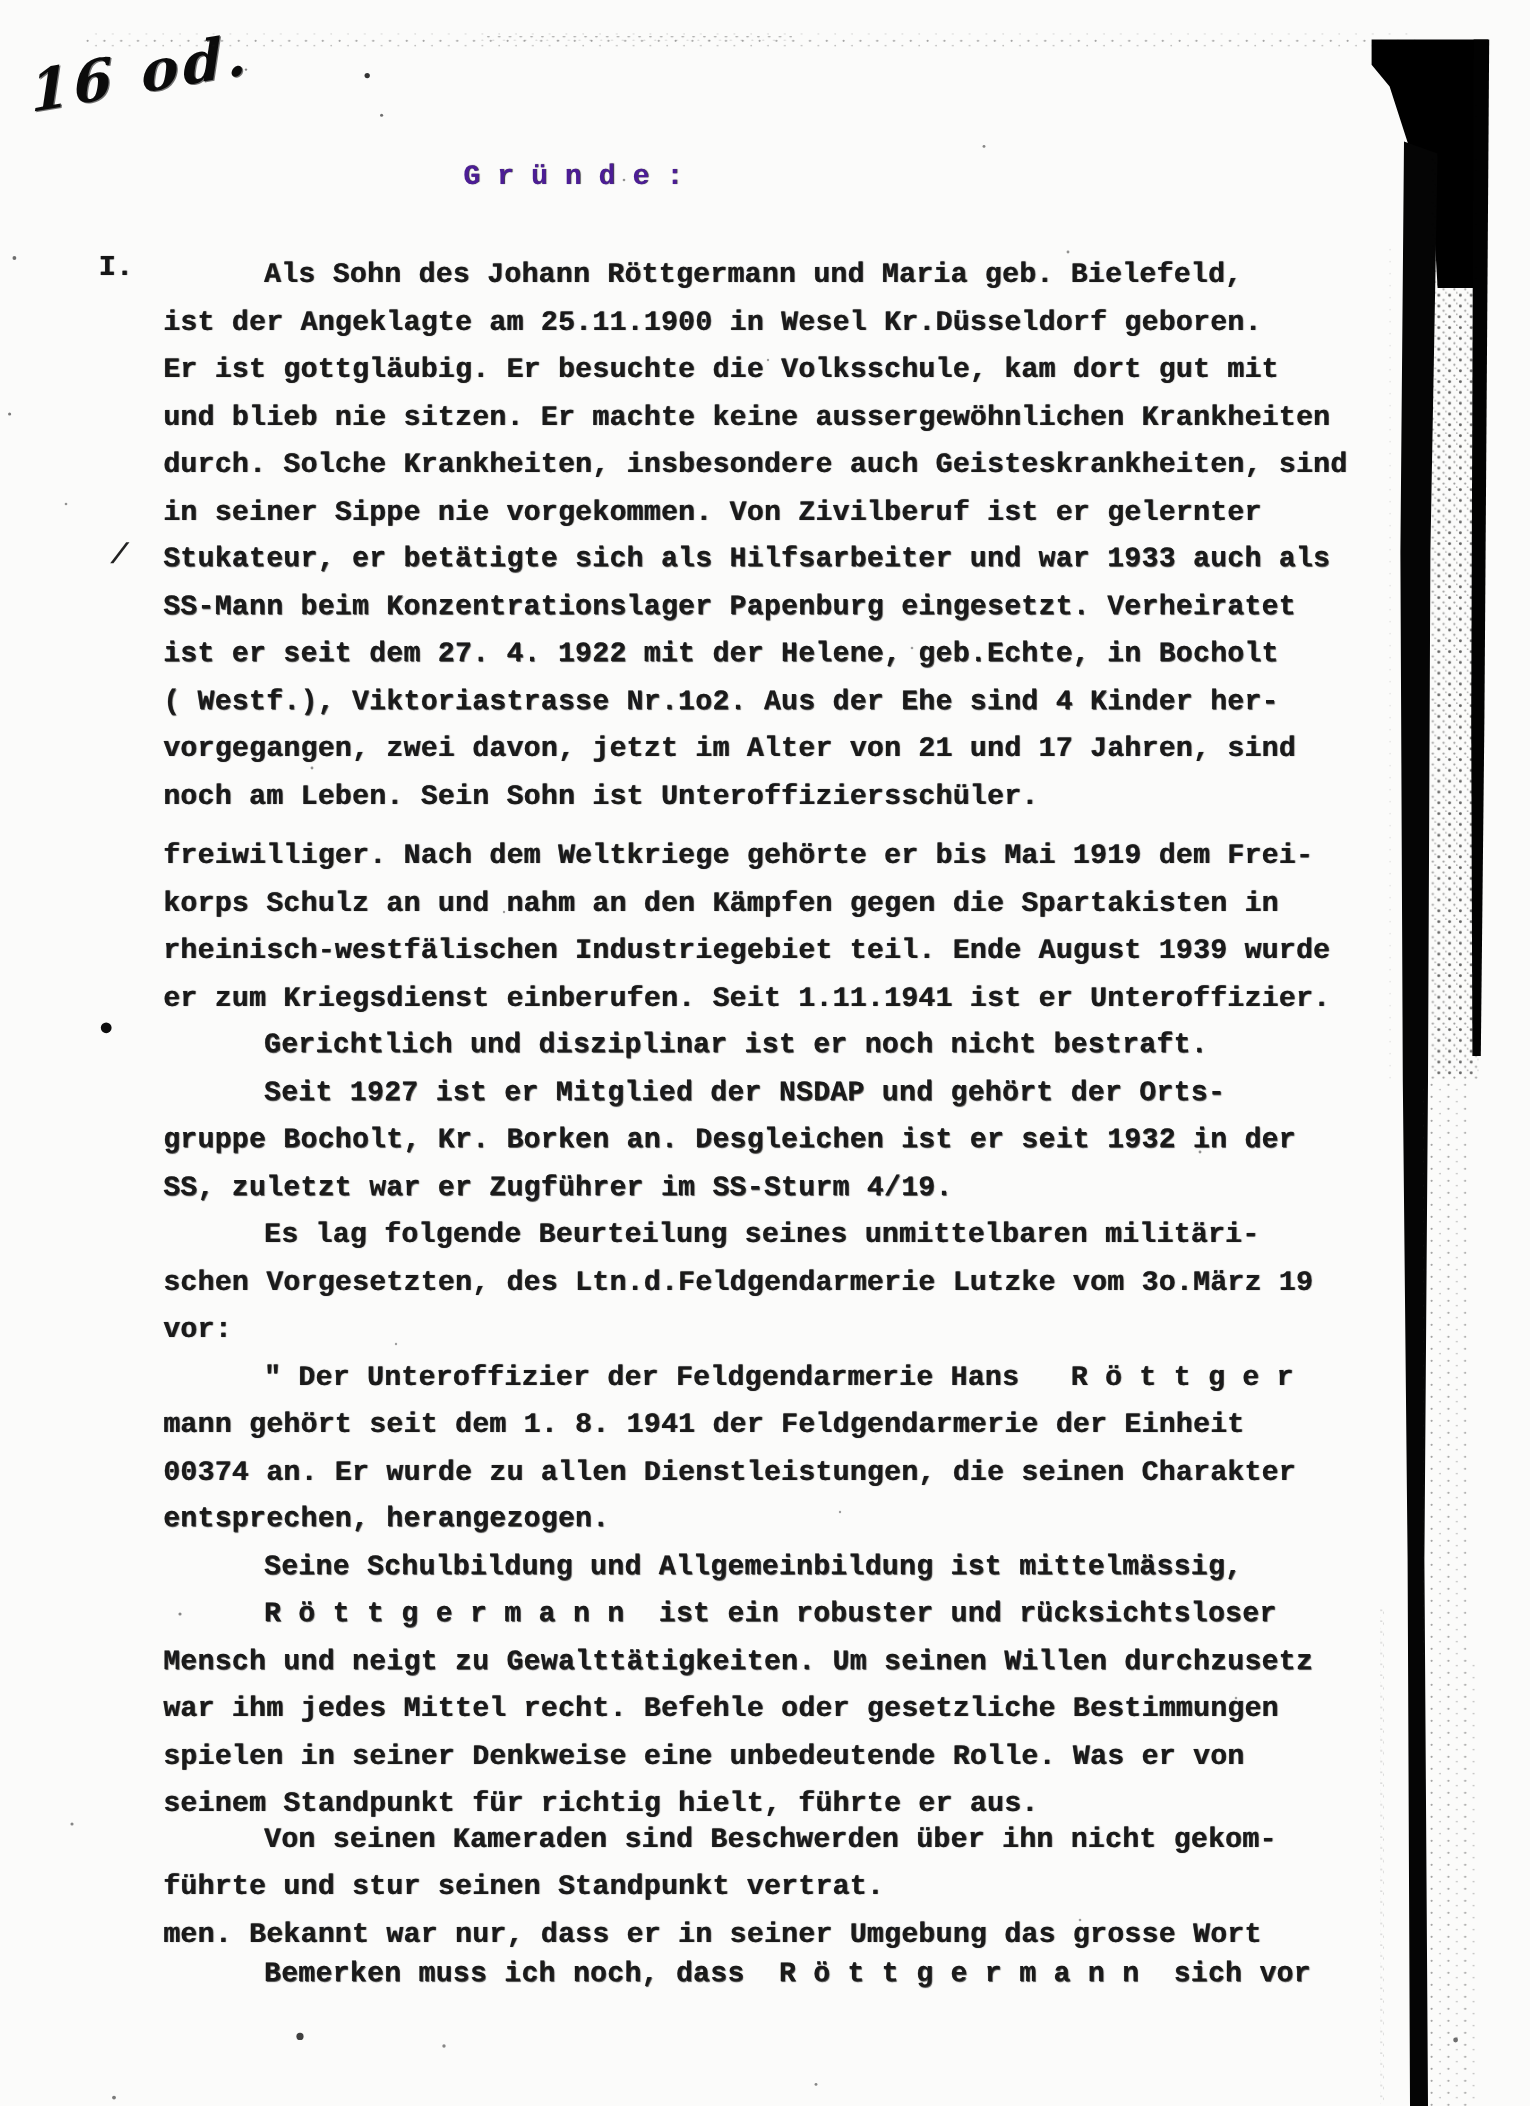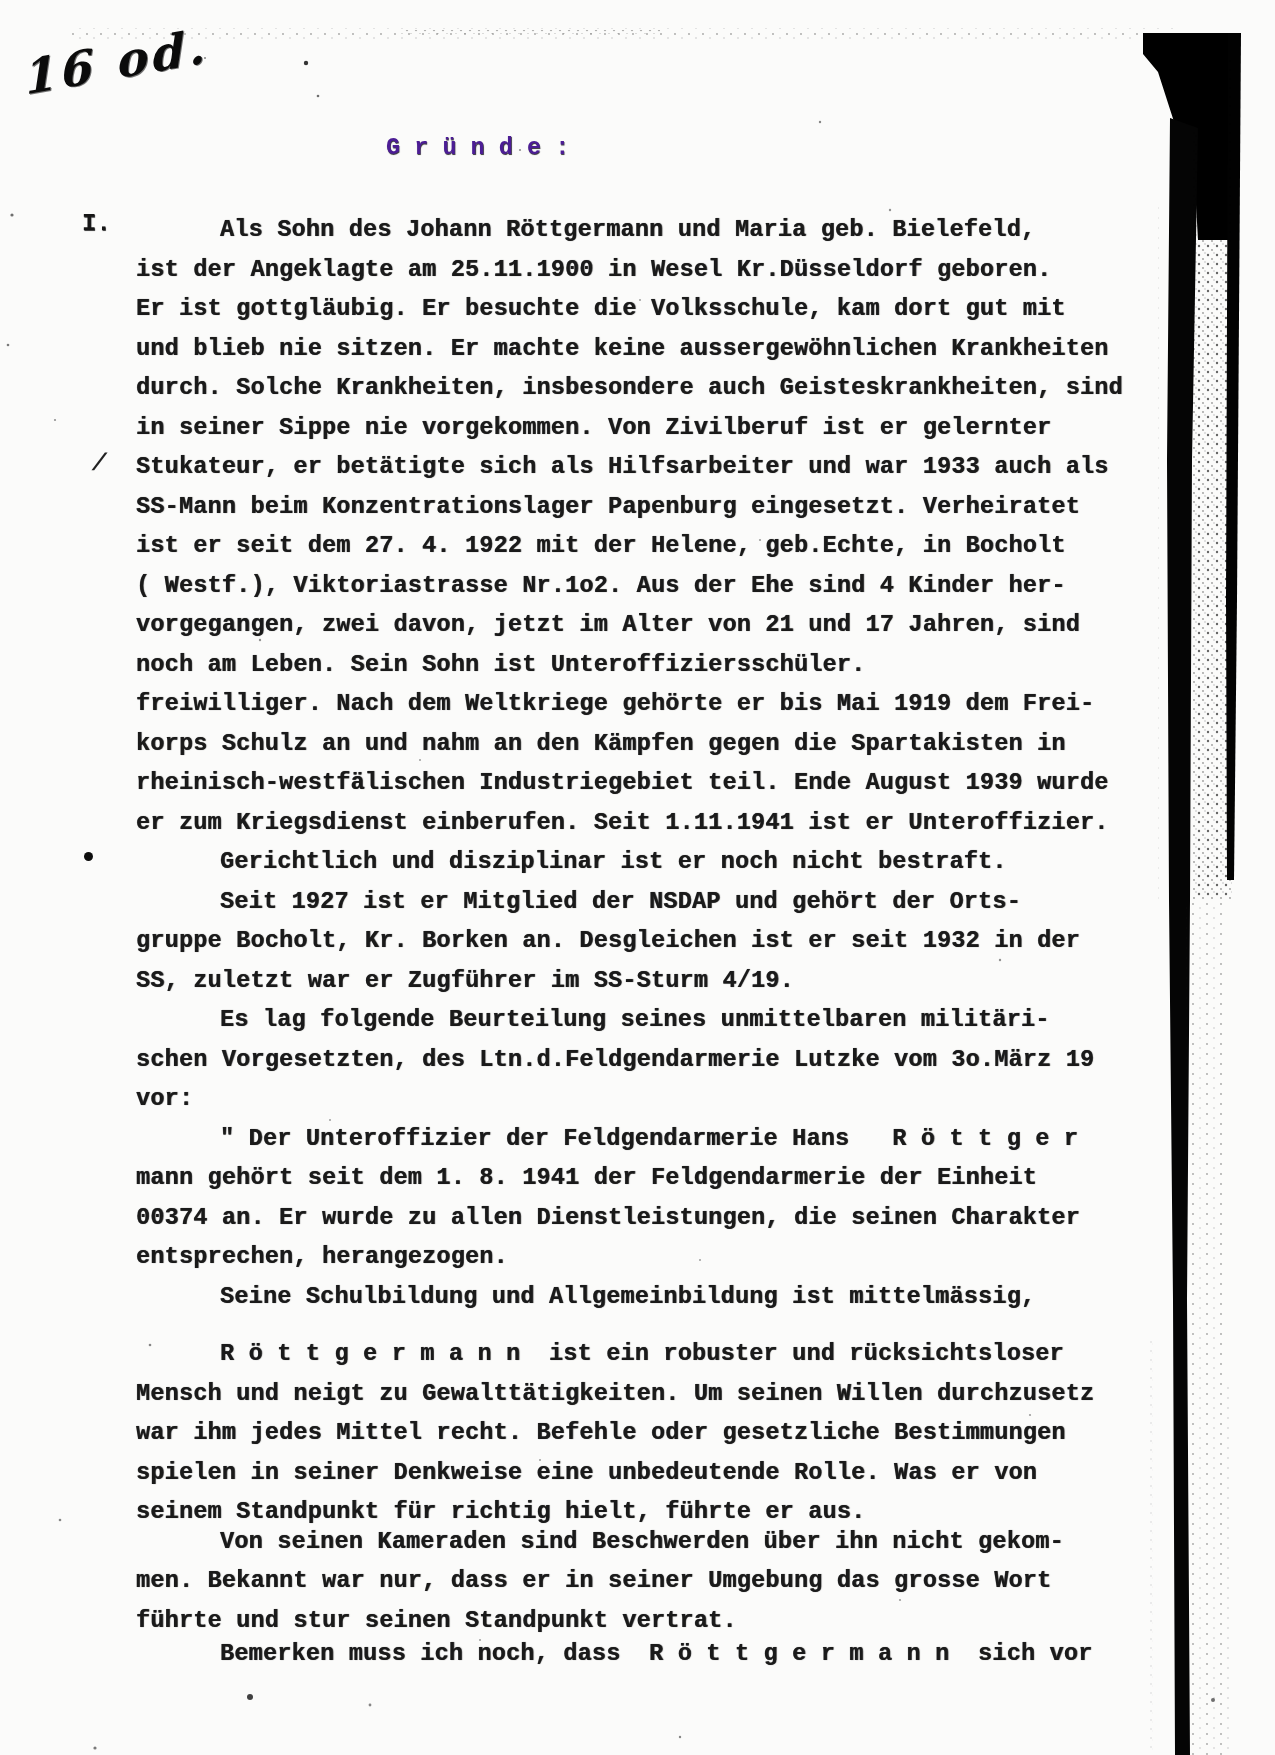--- a/index.html
+++ b/index.html
@@ -42,22 +42,22 @@
     width:9px;height:9px;border-radius:50%;
     background:#0d0d0d;
   }
   
   .body{
     position:absolute;left:136px;top:210px;width:1139px;
     font-size:23.5px;line-height:39.5px;font-weight:700;
     color:#1a1a1a;letter-spacing:.2px;
   }
   .para{margin:0;}
-  .para-0{margin-bottom:0;}
-  .para-7{margin-bottom:-10px;margin-top:18px;}
+  .para-0{margin-bottom:10px;}
+  .para-7{margin-bottom:-10px;}
   .para-8{margin-bottom:-6px;}
   .tl{white-space:pre;height:39.5px;
       text-shadow:.6px .4px .8px rgba(15,15,15,.75), -0.2px 0 0 rgba(30,30,30,.35);}
   .indent{padding-left:84px;}
   
   .artifacts{position:absolute;left:0;top:0;z-index:5;pointer-events:none;}
 </style>
 </head>
 <body>
 
@@ -118,22 +118,22 @@
       </div>
       <div class="para para-7">
         <div class="tl indent">R ö t t g e r m a n n  ist ein robuster und rücksichtsloser</div>
         <div class="tl">Mensch und neigt zu Gewalttätigkeiten. Um seinen Willen durchzusetz</div>
         <div class="tl">war ihm jedes Mittel recht. Befehle oder gesetzliche Bestimmungen</div>
         <div class="tl">spielen in seiner Denkweise eine unbedeutende Rolle. Was er von</div>
         <div class="tl">seinem Standpunkt für richtig hielt, führte er aus.</div>
       </div>
       <div class="para para-8">
         <div class="tl indent">Von seinen Kameraden sind Beschwerden über ihn nicht gekom-</div>
+        <div class="tl">führte und stur seinen Standpunkt vertrat.</div>
         <div class="tl">men. Bekannt war nur, dass er in seiner Umgebung das grosse Wort</div>
-        <div class="tl">führte und stur seinen Standpunkt vertrat.</div>
       </div>
       <div class="para para-9">
         <div class="tl indent">Bemerken muss ich noch, dass  R ö t t g e r m a n n  sich vor</div>
       </div>
     </div>
 
   <svg class="artifacts" width="1275" height="1755" viewBox="0 0 1275 1755">
     <defs>
       <pattern id="pk1" width="9" height="9" patternUnits="userSpaceOnUse">
         <circle cx="2" cy="3" r="1.2" fill="#000" opacity="0.6"></circle>

